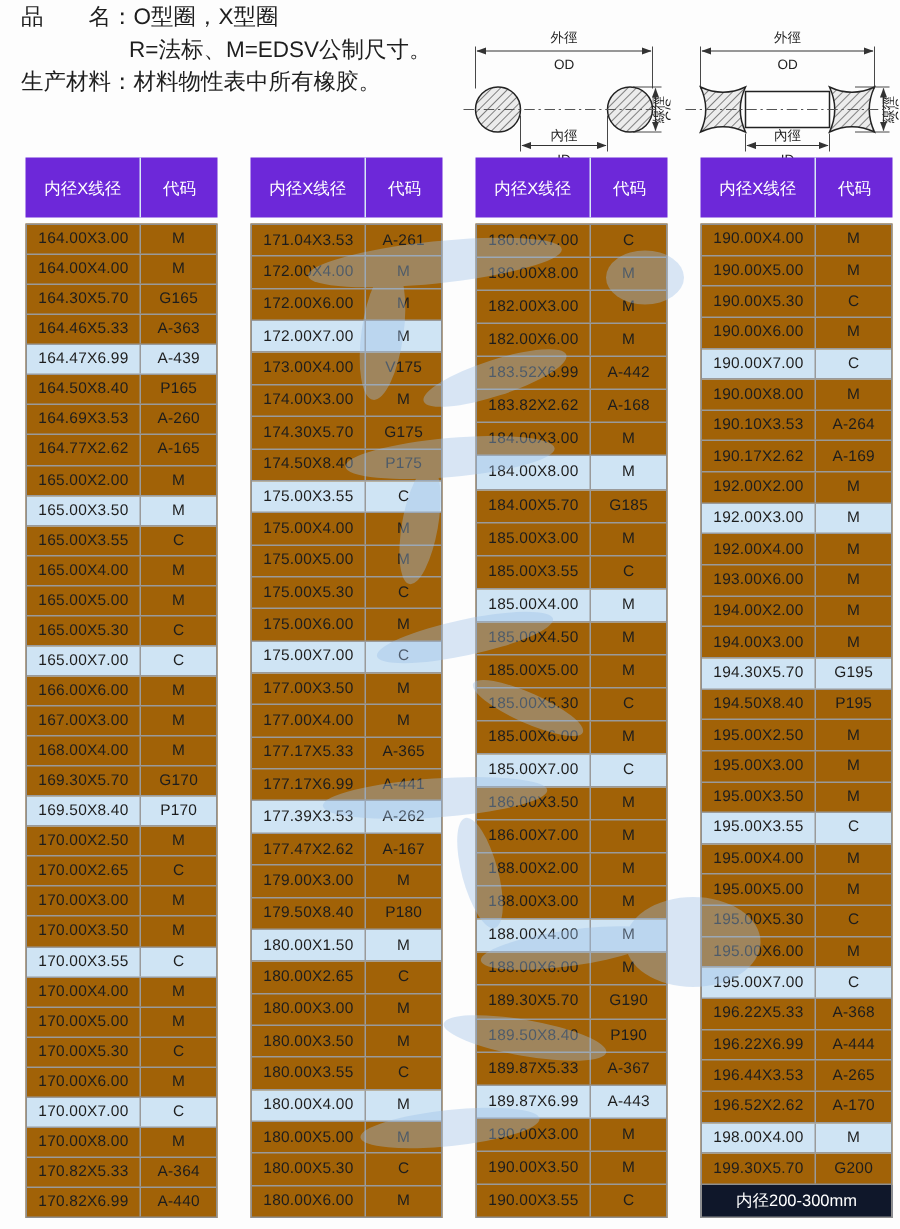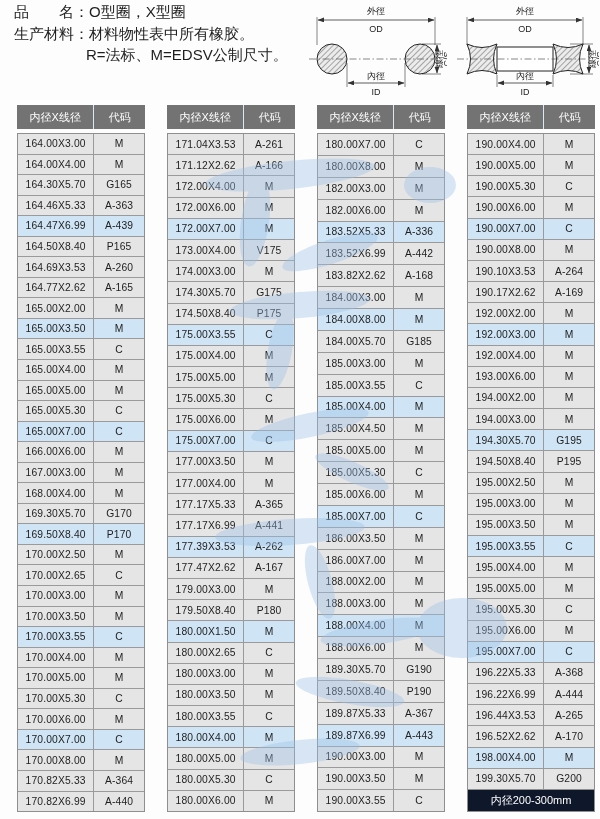--- a/index.html
+++ b/index.html
@@ -5,58 +5,58 @@
   *{margin:0;padding:0;box-sizing:border-box}
   html,body{width:600px;height:819px}
   body{position:relative;background:#fdfdfd;font-family:"Liberation Sans",sans-serif;overflow:hidden;color:#222}
 
   
   .info{position:absolute;left:14px;top:1px;width:300px;font-size:15px;line-height:21.5px;color:#1e1e1e}
   .iline{white-space:nowrap}
   .iline.indent{padding-left:72px}
 
   
-  .diagram{position:absolute;top:5px}
+  .diagram{position:absolute;top:19px}
   .diagram svg{display:block}
   #diag-o{left:305px}
   #diag-x{left:451px}
   .dim{stroke:#333;stroke-width:0.8;fill:none}
   .ext{stroke:#333;stroke-width:0.6;fill:none}
   .cl{stroke:#555;stroke-width:0.7;fill:none;stroke-dasharray:7 2.5 1.5 2.5}
   .lobe{stroke:#222;stroke-width:1;fill:url(#hp1)}
   .lobe2{stroke:#222;stroke-width:1;fill:url(#hp2)}
   .body-rect{stroke:#222;stroke-width:1;fill:#fff}
   .dtxt{font-size:9px;fill:#222}
 
   
   .table{position:absolute;top:105px;width:128px;height:707px;display:flex;flex-direction:column}
   #t0{left:17px}#t1{left:167px}#t2{left:317px}#t3{left:467px}
-  .thead{flex:none;height:24px;background:#737373;display:flex;color:#fff;font-size:11px;margin-bottom:4px}
+  .thead{flex:none;height:40px;background:#6d28d9;display:flex;color:#fff;font-size:11px;margin-bottom:4px}
   .th{display:flex;align-items:center;justify-content:center;height:100%}
   .th.size{width:60.5%;border-right:1px solid #d8e8f5}
   .th.code{width:39.5%}
-  .tbody{flex:1;border:1px solid #8f8f8f;display:flex;flex-direction:column;background:#e5e5e5;min-height:0}
+  .tbody{flex:1;border:1px solid #8f8f8f;display:flex;flex-direction:column;background:#a16207;min-height:0}
   .row{flex:1;display:flex;border-bottom:1px solid #9a9a9a;min-height:0}
   .row:last-child{border-bottom:none}
   .cell{display:flex;align-items:center;justify-content:center;font-size:10.3px;letter-spacing:.15px;color:#1d1d1d}
   .cell.size{width:60.5%;border-right:1px solid #9a9a9a}
   .cell.code{width:39.5%}
   .row.hl{background:#cfe4f4}
   .footer-bar{flex:none;height:22px;background:#0f172a;color:#fff;display:flex;align-items:center;justify-content:center;font-size:11px;border:1px solid #8f8f8f;border-top:none}
 
   
   .watermark{position:absolute;inset:0;pointer-events:none;opacity:.38;z-index:6}
 </style>
 </head>
 <body>
 
 <div class="info">
   <div class="iline">品　　名：O型圈，X型圈</div>
+  <div class="iline indent">R=法标、M=EDSV公制尺寸。</div>
   <div class="iline">生产材料：材料物性表中所有橡胶。</div>
-  <div class="iline indent">R=法标、M=EDSV公制尺寸。</div>
 </div>
 
 <div class="diagram" id="diag-o">
   <svg width="142" height="94" viewBox="0 0 142 94">
     <defs>
       <pattern id="hp1" patternUnits="userSpaceOnUse" width="4" height="4" patternTransform="rotate(45)">
         <rect width="4" height="4" fill="#ececec"></rect>
         <line x1="0" y1="0" x2="0" y2="4" stroke="#5a5a5a" stroke-width="1"></line>
       </pattern>
       <marker id="ar1" markerWidth="9" markerHeight="8" refX="7.5" refY="3" orient="auto-start-reverse">
@@ -274,24 +274,20 @@
   <div class="thead">
     <div class="th size">内径X线径</div>
     <div class="th code">代码</div>
   </div>
   <div class="tbody rows">
       <div class="row">
         <div class="cell size">171.04X3.53</div>
         <div class="cell code">A-261</div>
       </div>
       <div class="row">
-        <div class="cell size">171.12X2.62</div>
-        <div class="cell code">A-166</div>
-      </div>
-      <div class="row">
         <div class="cell size">172.00X4.00</div>
         <div class="cell code">M</div>
       </div>
       <div class="row">
         <div class="cell size">172.00X6.00</div>
         <div class="cell code">M</div>
       </div>
       <div class="row hl">
         <div class="cell size">172.00X7.00</div>
         <div class="cell code">M</div>
@@ -421,24 +417,20 @@
         <div class="cell size">180.00X8.00</div>
         <div class="cell code">M</div>
       </div>
       <div class="row">
         <div class="cell size">182.00X3.00</div>
         <div class="cell code">M</div>
       </div>
       <div class="row">
         <div class="cell size">182.00X6.00</div>
         <div class="cell code">M</div>
-      </div>
-      <div class="row hl">
-        <div class="cell size">183.52X5.33</div>
-        <div class="cell code">A-336</div>
       </div>
       <div class="row">
         <div class="cell size">183.52X6.99</div>
         <div class="cell code">A-442</div>
       </div>
       <div class="row">
         <div class="cell size">183.82X2.62</div>
         <div class="cell code">A-168</div>
       </div>
       <div class="row">

